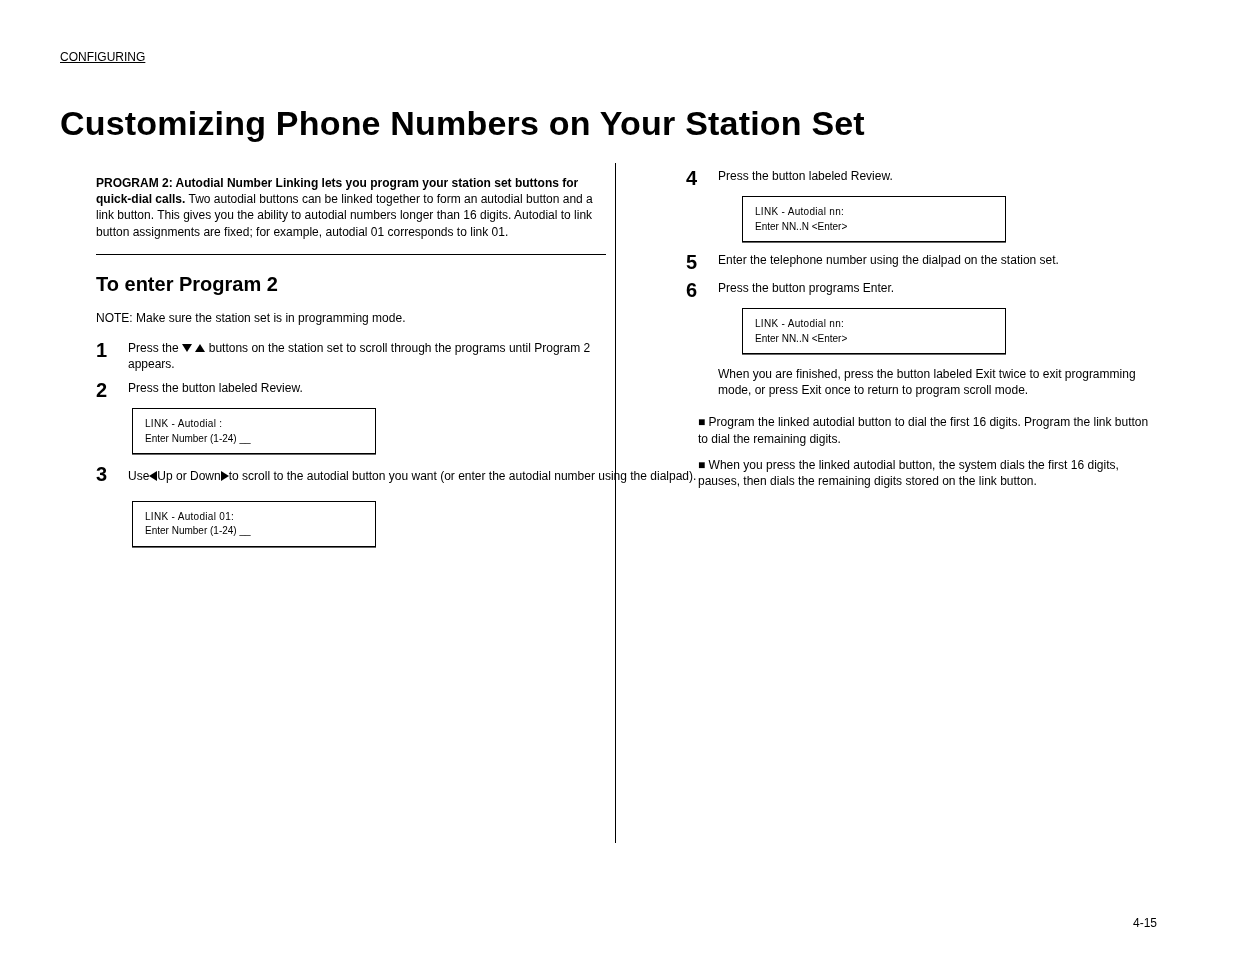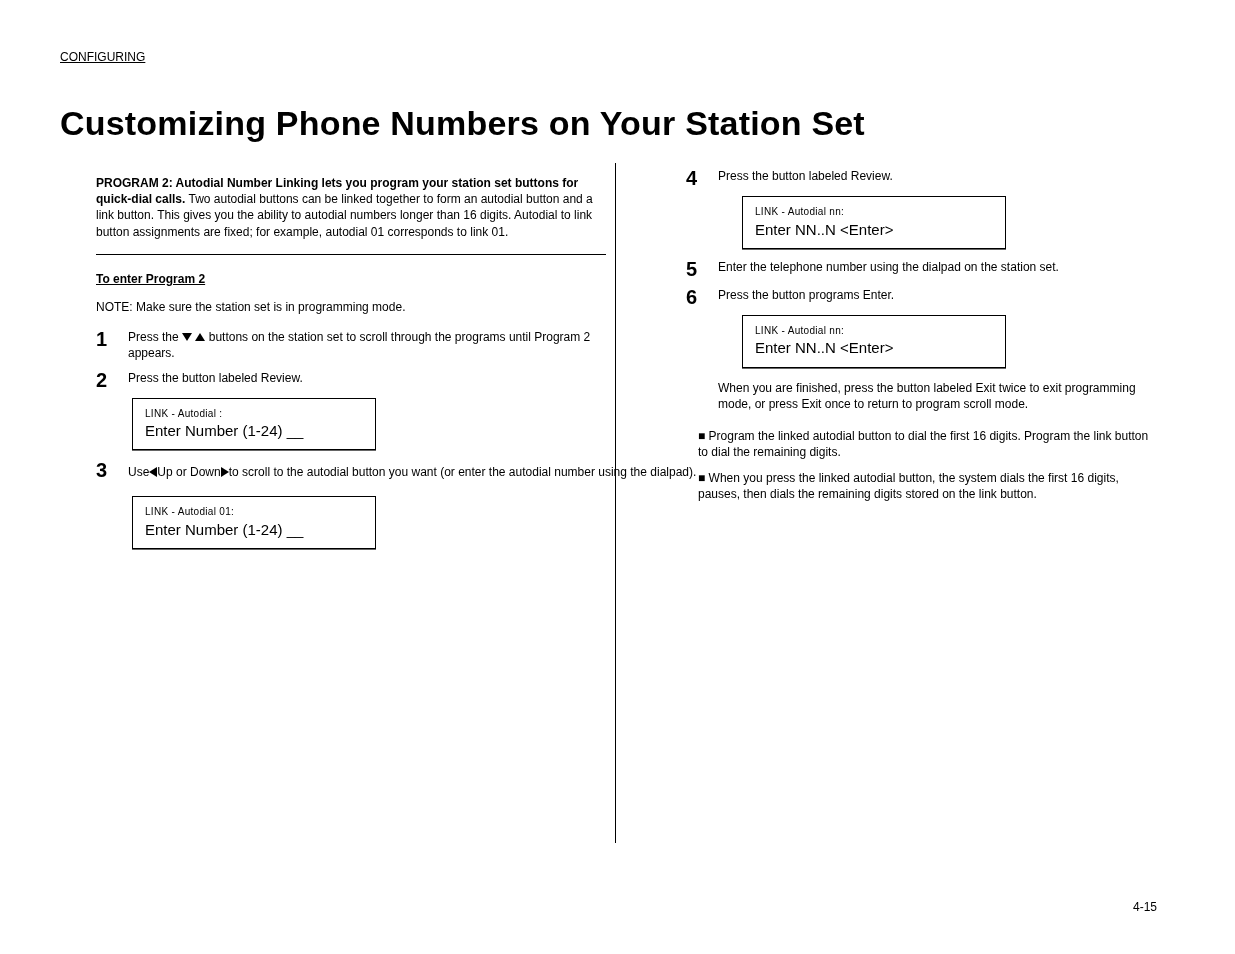--- a/index.html
+++ b/index.html
@@ -59,24 +59,23 @@
   }
   .lead-bold {
     font-weight: bold;
   }
   .h-rule {
     border: none;
     border-top: 1px solid #000;
     margin: 14px 0 14px 0;
   }
   .sub-h {
-    font-size: 12px;
+    font-size: 20px;
     font-weight: bold;
     margin: 16px 0 12px 0;
-    text-decoration: underline;
   }
   .note {
     margin: 8px 0 14px 0;
   }
   .note .hl {
     font-weight: normal;
     text-align: right;
   }
   .step {
     display: grid;
@@ -109,21 +108,21 @@
   }
   .sb-line1 {
     font-size: 10px;
     letter-spacing: 0.3px;
     display: flex;
     align-items: center;
     gap: 6px;
     white-space: nowrap;
   }
   .sb-line2 {
-    font-size: 15px;
+    font-size: 10px;
     display: flex;
     align-items: center;
     gap: 6px;
     white-space: nowrap;
     margin-top: 1px;
   }
   .tri-up, .tri-down, .tri-left, .tri-right {
     display: inline-block;
     border-style: solid;
   }
@@ -134,21 +133,21 @@
   .row-with-arrows {
     display: flex;
     align-items: center;
     gap: 0;
     font-size: 12px;
     margin: 4px 0 8px 56px;
     white-space: nowrap;
   }
   .pagenum {
     position: absolute;
-    bottom: 40px;
+    bottom: 24px;
     right: 60px;
     font-size: 12px;
   }
 </style>
 </head>
 <body>
 
 <div class="page">
 
   <div class="section-label">CONFIGURING</div>

